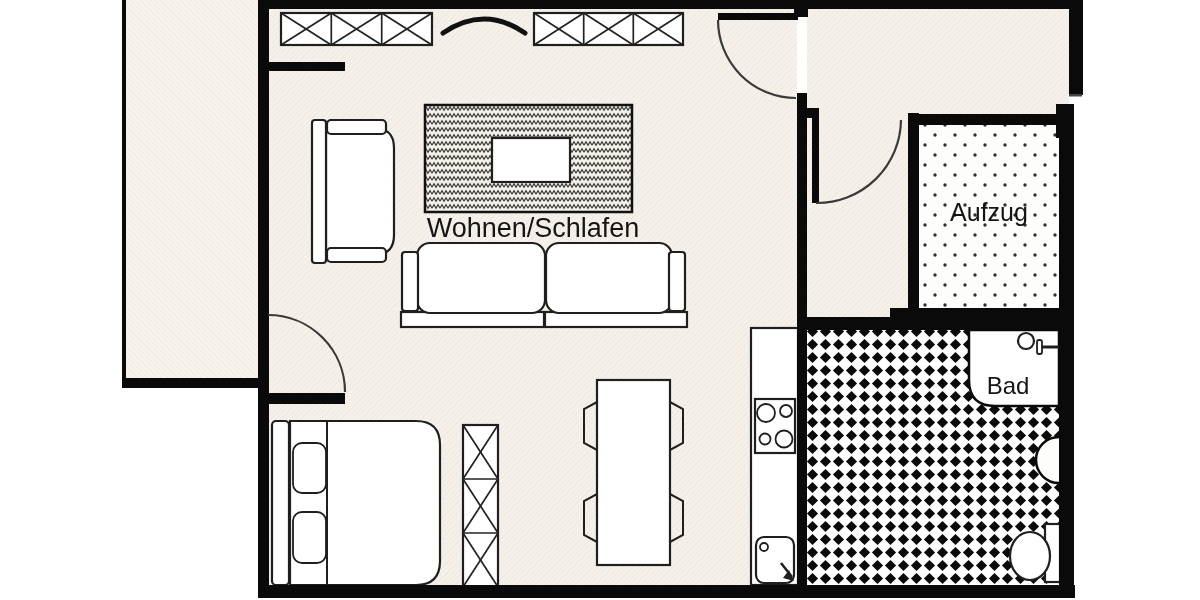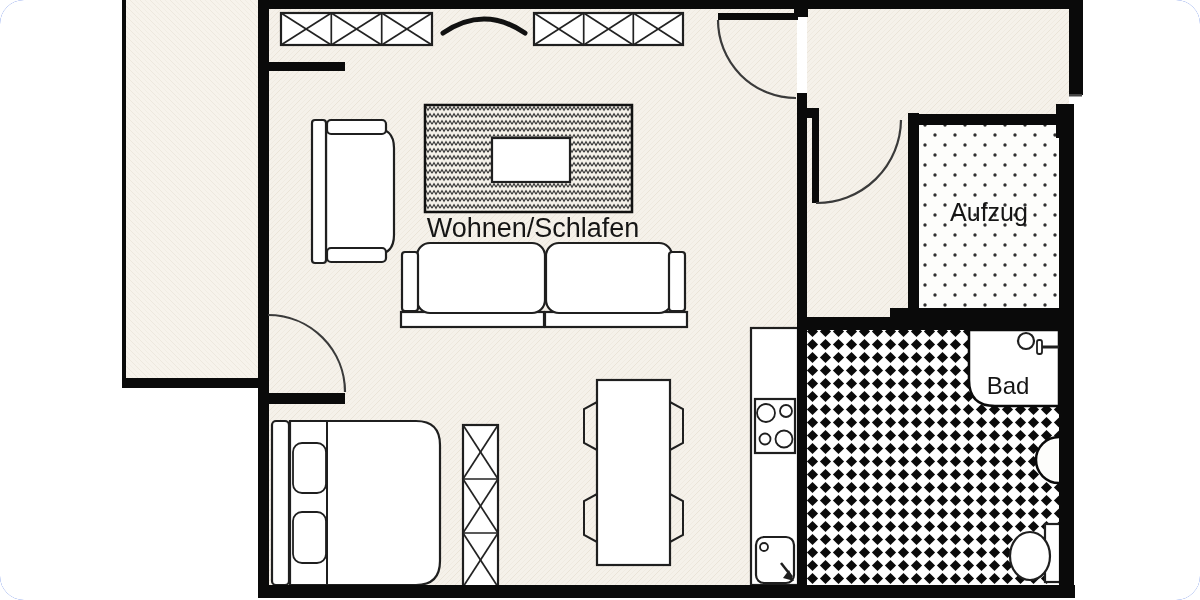--- a/index.html
+++ b/index.html
@@ -1,17 +1,17 @@
 <!DOCTYPE html>
 <html><head>
 <meta charset="utf-8">
 <style>
   html,body { margin:0; padding:0; background:#ffffff; }
   .stage { position:relative; width:1200px; height:600px; background:#1d4ed8; overflow:hidden;
-           font-family:"Liberation Sans", sans-serif;border-radius:24px; }
+           font-family:"Liberation Sans", sans-serif; }
   svg { display:block; }
   .wall { fill:#0a0a0a; stroke:none; }
   .f    { fill:#ffffff; stroke:#1f1f1f; stroke-width:2.2; }
   .f-thin { fill:#ffffff; stroke:#1f1f1f; stroke-width:1.8; }
   .outline { fill:none; stroke:#1f1f1f; stroke-width:2; }
   .arc { fill:none; stroke:#3a3a3a; stroke-width:2.2; }
   .hatch { stroke:#222222; stroke-width:1.7; }
   .lbl { fill:#151515; }
 </style>
 </head>

